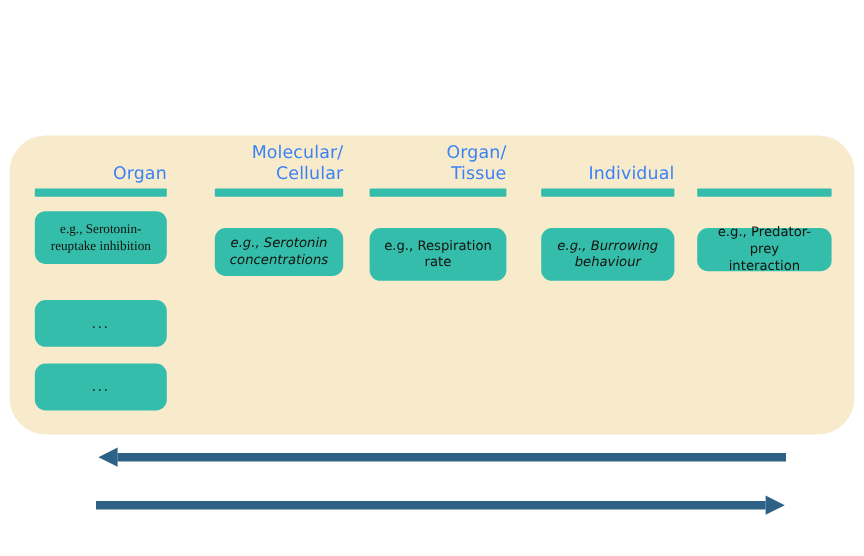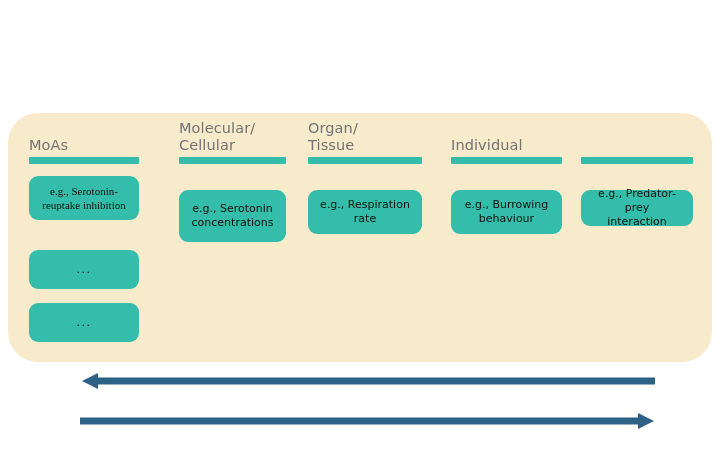--- a/index.html
+++ b/index.html
@@ -32,22 +32,22 @@
   .column {
     position: absolute;
     top: 0;
     box-sizing: border-box;
   }
 
   .col-header {
     position: absolute;
     left: 0;
     width: 100%;
-    text-align: left;
-    color: #737373;
+    text-align: right;
+    color: #3b82f6;
     font-size: 14.5px;
     line-height: 17px;
     letter-spacing: 0.1px;
     white-space: pre-line;
   }
 
   .col-rule {
     position: absolute;
     left: 0;
     width: 100%;
@@ -92,55 +92,55 @@
     overflow: visible;
   }
 </style>
 </head>
 <body>
 
 <div id="panel"></div>
 
 <div id="columns-layer">
     <div class="column" style="left: 29px; width: 110px; height: 463px;">
-      <div class="col-header" style="top: 137px;">MoAs</div>
+      <div class="col-header" style="top: 137px;">Organ</div>
       <div class="col-rule" style="top: 157px; background: rgb(52, 189, 171);"></div>
       <div class="ex-box" style="top: 176px; height: 44px; font-family: Liberation Serif, serif;">
         <span class="ex-box-label">e.g., Serotonin-
 reuptake inhibition</span>
       </div>
       <div class="ex-box" style="top: 250px; height: 39px;">
         <span class="ellipsis-label">...</span>
       </div>
       <div class="ex-box" style="top: 303px; height: 39px;">
         <span class="ellipsis-label">...</span>
       </div>
     </div>
     <div class="column" style="left: 179px; width: 107px; height: 463px;">
       <div class="col-header" style="top: 120px;">Molecular/
 Cellular</div>
       <div class="col-rule" style="top: 157px; background: rgb(52, 189, 171);"></div>
-      <div class="ex-box" style="top: 190px; height: 52px;">
+      <div class="ex-box" style="top: 190px; height: 40px; font-style: italic;">
         <span class="ex-box-label">e.g., Serotonin
 concentrations</span>
       </div>
     </div>
     <div class="column" style="left: 308px; width: 114px; height: 416px;">
       <div class="col-header" style="top: 120px;">Organ/
 Tissue</div>
       <div class="col-rule" style="top: 157px; background: rgb(52, 189, 171);"></div>
       <div class="ex-box" style="top: 190px; height: 44px;">
         <span class="ex-box-label">e.g., Respiration
 rate</span>
       </div>
     </div>
     <div class="column" style="left: 451px; width: 111px; height: 425px;">
       <div class="col-header" style="top: 137px;">Individual</div>
       <div class="col-rule" style="top: 157px; background: rgb(52, 189, 171);"></div>
-      <div class="ex-box" style="top: 190px; height: 44px;">
+      <div class="ex-box" style="top: 190px; height: 44px; font-style: italic;">
         <span class="ex-box-label">e.g.,  Burrowing
 behaviour</span>
       </div>
     </div>
     <div class="column" style="left: 581px; width: 112px; height: 463px;">
       <div class="col-rule" style="top: 157px; background: rgb(52, 189, 171);"></div>
       <div class="ex-box" style="top: 190px; height: 36px;">
         <span class="ex-box-label">e.g., Predator-prey
 interaction</span>
       </div>

